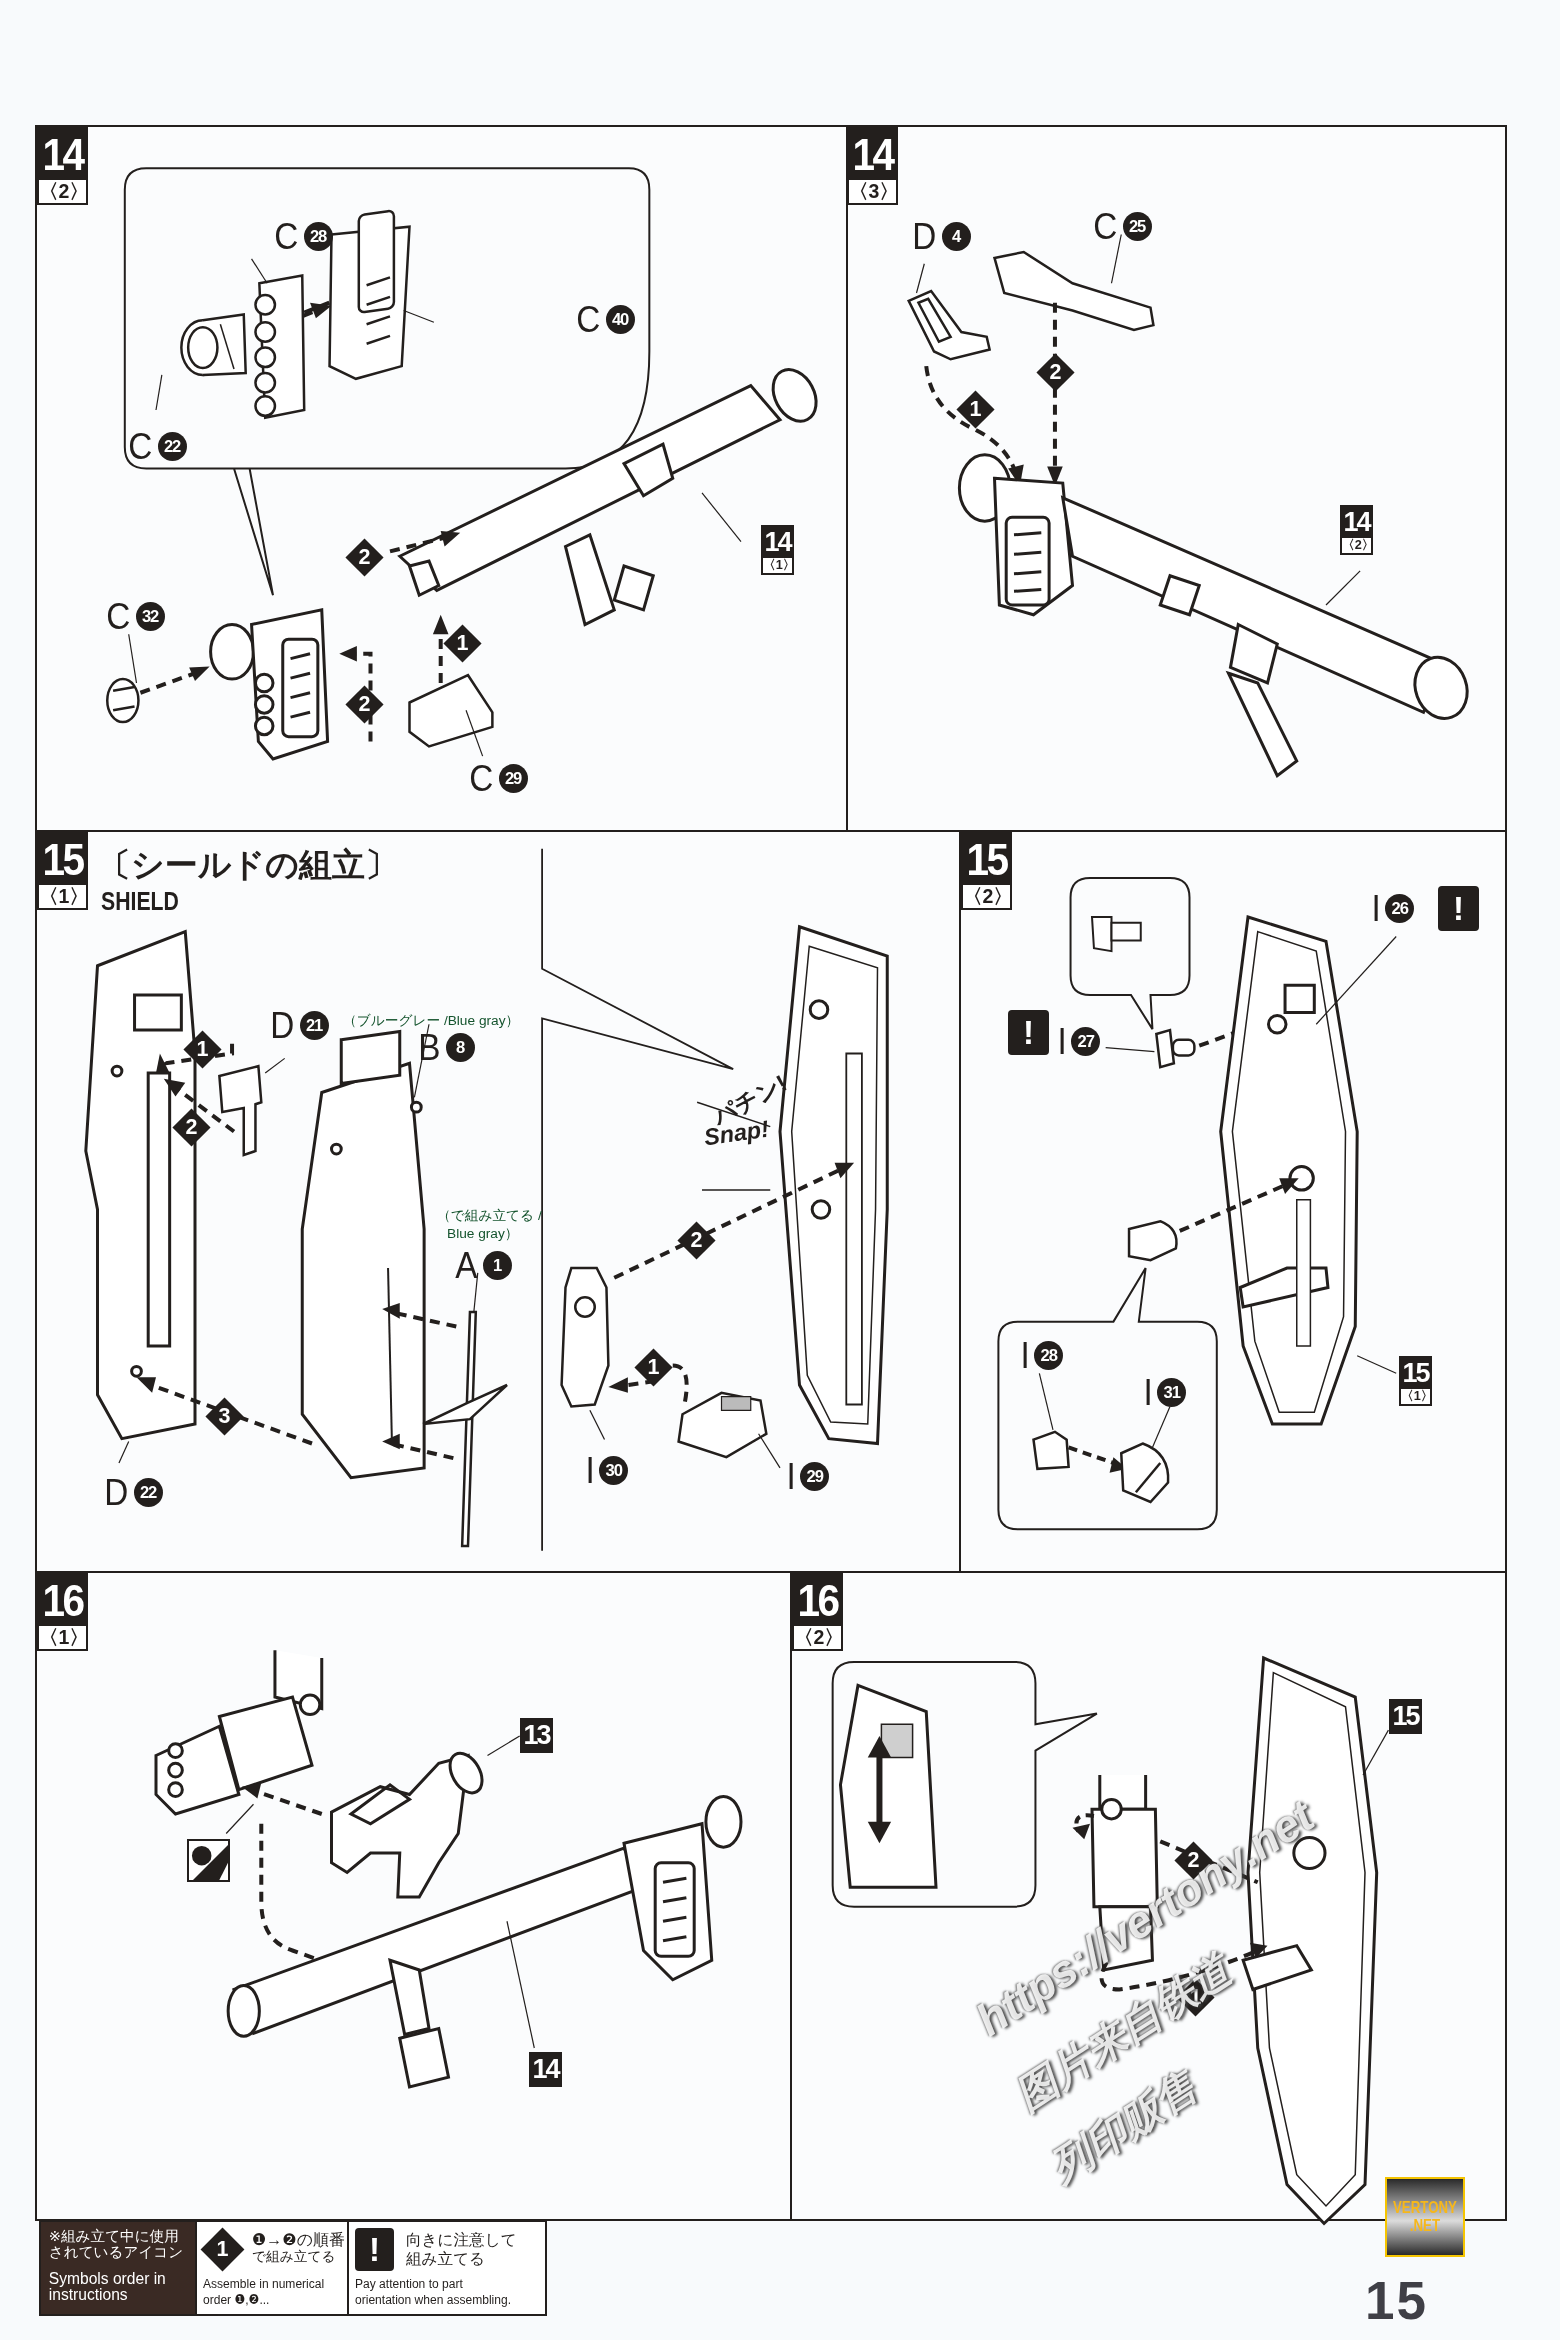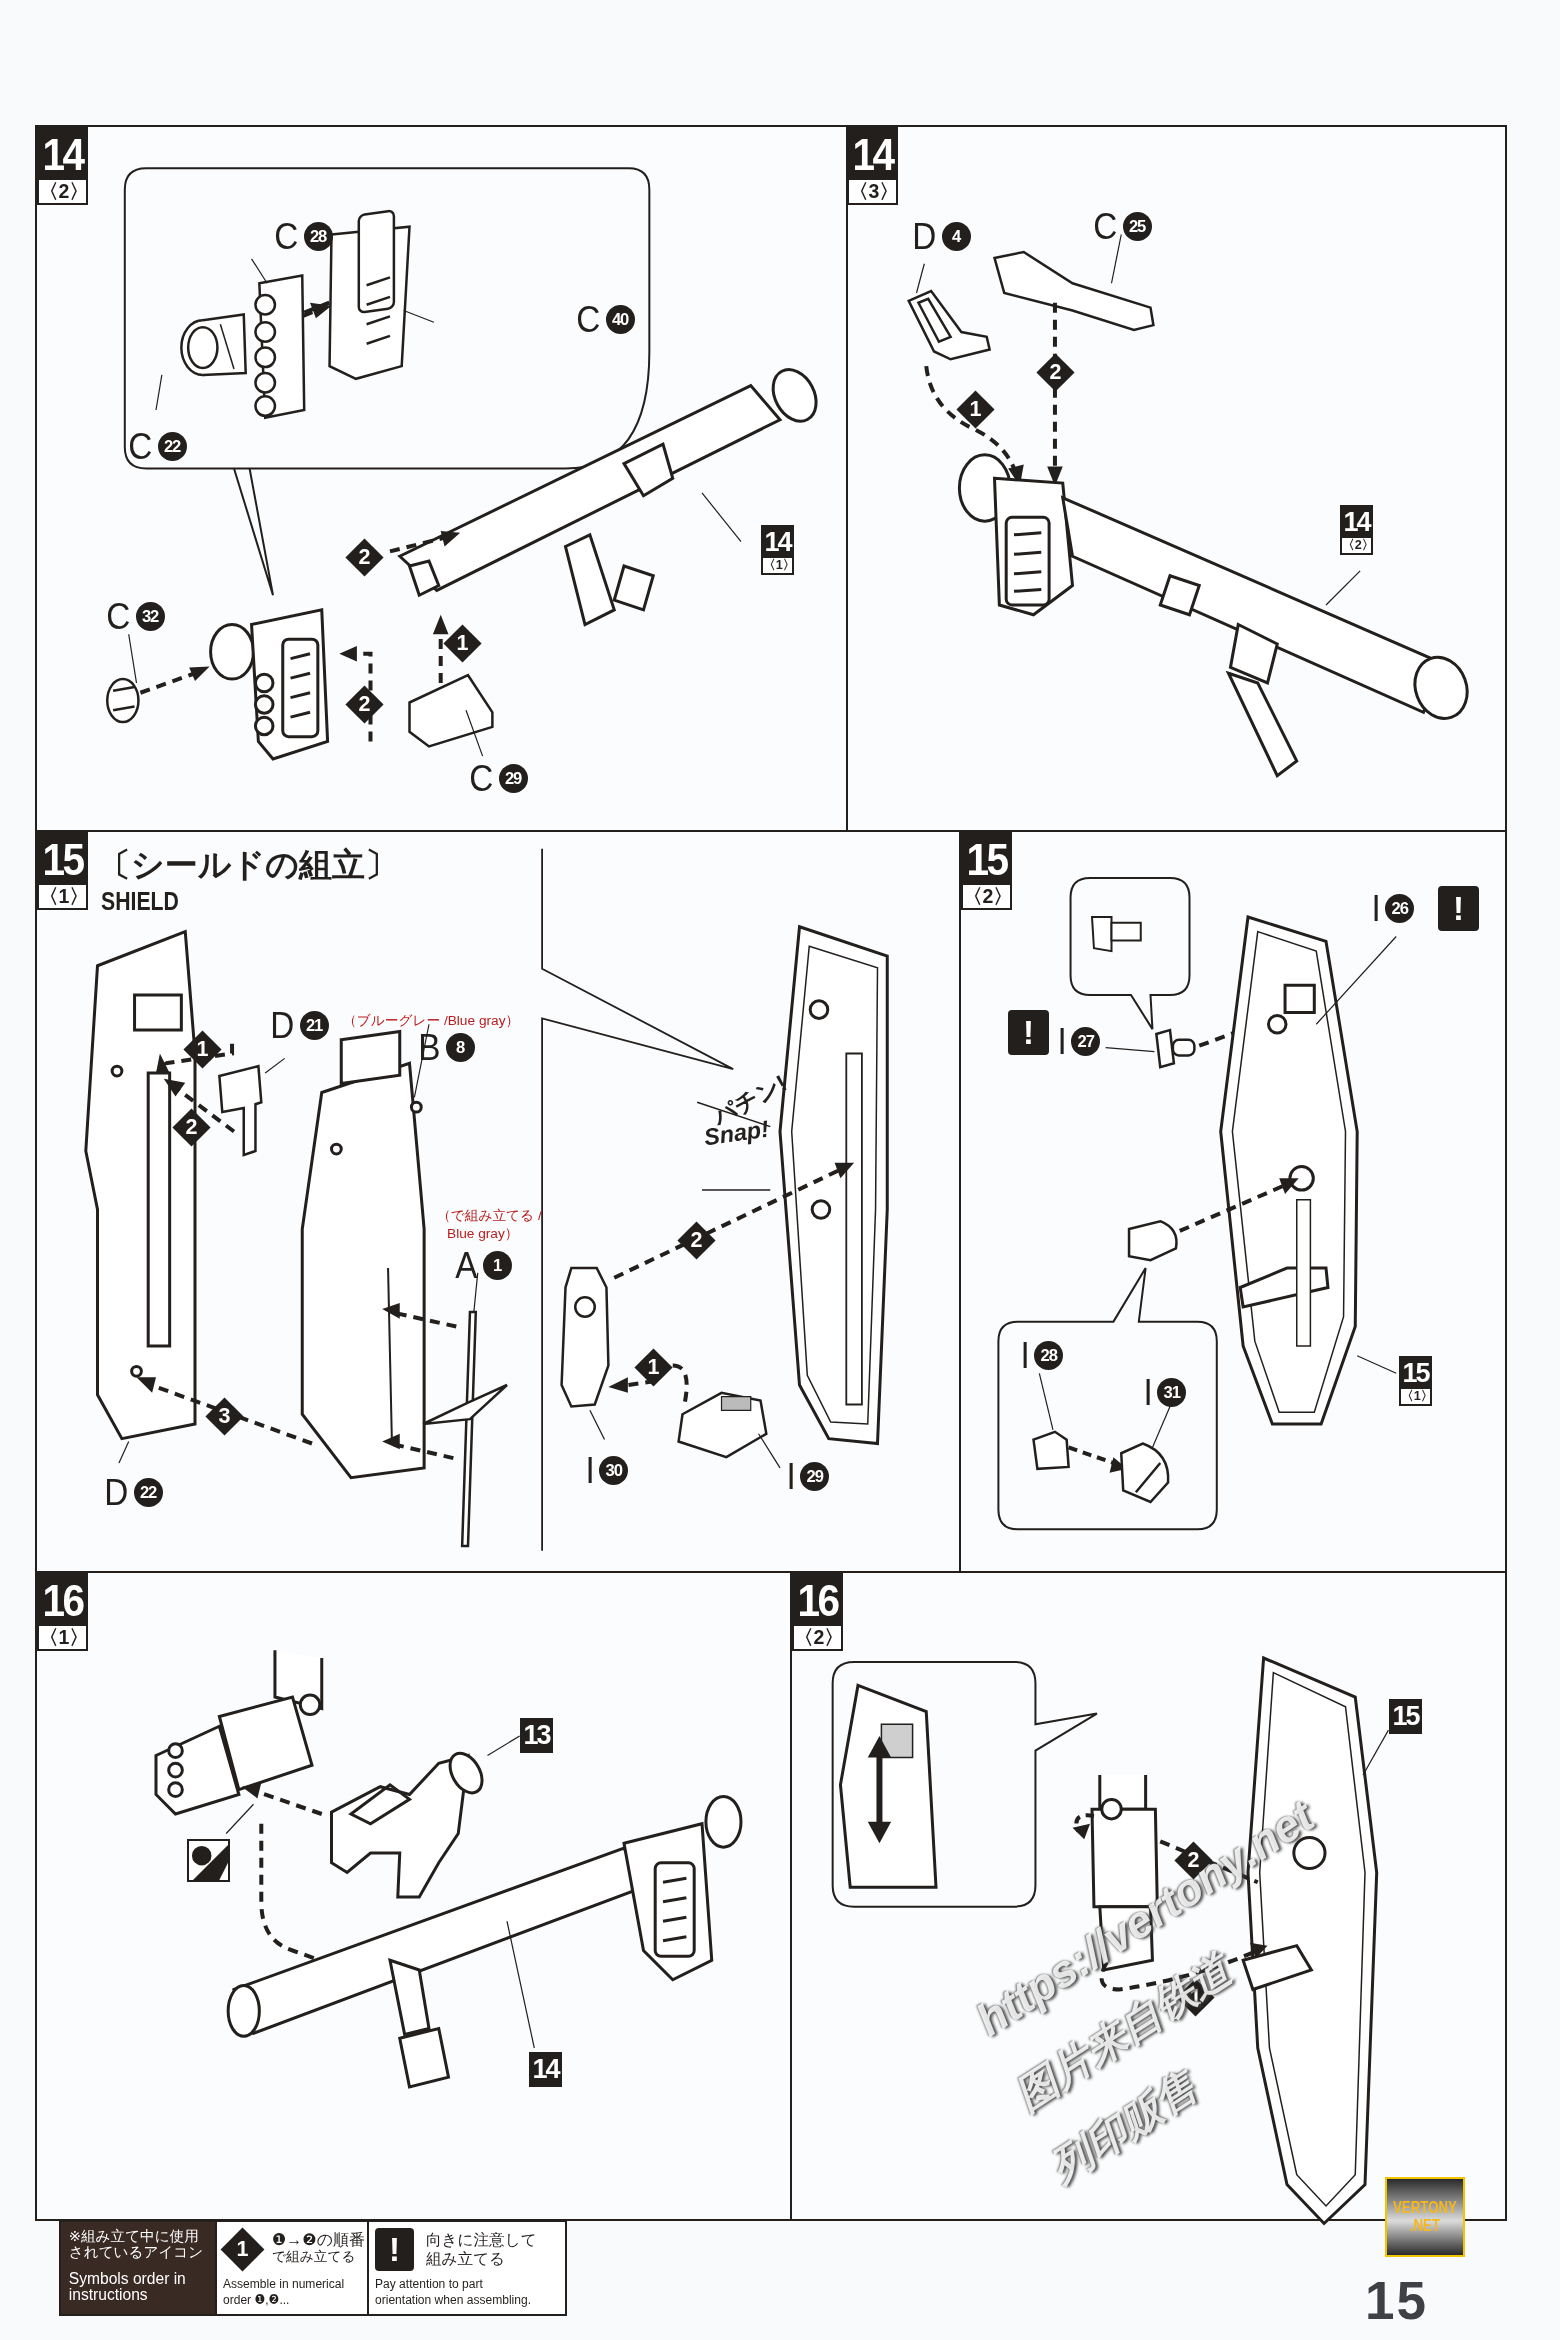--- a/index.html
+++ b/index.html
@@ -9,34 +9,34 @@
   .frame { position: absolute; border: 2.9px solid #231f1d; background: #fbfcfd; }
   .step-badge { position: absolute; display: flex; flex-direction: column; align-items: stretch; background: #231f1d; border: 2px solid #231f1d; width: 51px; }
   .step-badge .num { color: #fff; font-family: "Liberation Sans", sans-serif; font-weight: 700; font-size: 45px; line-height: 51px; text-align: center; letter-spacing: -2.9px; transform: scaleX(0.9); }
   .step-badge .sub { background: #fff; color: #231f1d; font-weight: 700; font-size: 19.5px; line-height: 23.4px; text-align: center; }
   .ref-badge { position: absolute; display: flex; flex-direction: column; align-items: stretch; border: 2px solid #231f1d; width: 33px; background: #231f1d; }
   .ref-badge .num { color: #fff; font-weight: 700; font-size: 27px; line-height: 31px; text-align: center; letter-spacing: -2px; }
   .ref-badge .sub { background: #fff; font-weight: 700; font-size: 12.7px; line-height: 14.6px; text-align: center; color: #231f1d; }
   .part-label { position: absolute; display: flex; align-items: center; gap: 3.9px; font-weight: 400; font-size: 37px; line-height: 39px; color: #231f1d; }
   .part-label .letter { font-family: "Liberation Sans", sans-serif; transform: scaleX(0.9); }
   .part-label .circ { display: inline-flex; align-items: center; justify-content: center; width: 29px; height: 29px; border-radius: 50%; background: #231f1d; color: #fff; font-size: 16.6px; font-weight: 700; letter-spacing: -1px; }
-  .note { position: absolute; font-size: 14.6px; line-height: 17.6px; color: #b91c1c; }
+  .note { position: absolute; font-size: 14.6px; line-height: 17.6px; color: #14532d; }
   .title-jp { position: absolute; font-size: 33px; font-weight: 700; line-height: 39px; color: #231f1d; }
   .title-en { position: absolute; font-size: 25px; font-weight: 700; line-height: 29px; color: #231f1d; transform: scaleX(0.85); transform-origin: left center; }
   .diamond { position: absolute; width: 39px; height: 39px; }
   .diamond .d { position: absolute; left: 5.9px; top: 5.9px; width: 27px; height: 27px; background: #231f1d; transform: rotate(45deg); }
   .diamond .t { position: absolute; left: 0; top: 0; width: 39px; height: 39px; color: #fff; font-weight: 700; font-size: 21.5px; line-height: 39px; text-align: center; }
   .warn-icon { position: absolute; width: 41px; height: 45px; background: #231f1d; border-radius: 3.9px; color: #fff; font-weight: 700; font-size: 33px; line-height: 45px; text-align: center; }
   .select-icon { position: absolute; width: 43px; height: 43px; border: 2px solid #231f1d; background: #fff; overflow: hidden; }
   svg.art { position: absolute; overflow: visible; }
   svg.art * { vector-effect: non-scaling-stroke; }
   .snap { position: absolute; font-weight: 700; color: #231f1d; }
   .watermark { position: absolute; font-size: 45px; font-weight: 700; color: rgba(255,255,255,0.85); text-shadow: 2px 2px 2.9px rgba(60,60,60,0.9), -1px -1px 2px rgba(60,60,60,0.6); transform: rotate(-33deg); transform-origin: left top; white-space: nowrap; font-style: italic; }
   
-  .legend { position: absolute; left: 39px; top: 2220px; height: 96px; display: flex; border: 2px solid #231f1d; background: #fff; margin-left: 20px; }
+  .legend { position: absolute; left: 39px; top: 2220px; height: 96px; display: flex; border: 2px solid #231f1d; background: #fff; }
   .legend .head { width: 154px; background: #3a2a24; color: #fff; padding: 5.9px 7.8px; font-size: 14.6px; line-height: 16.6px; }
   .legend .head .jp { margin-bottom: 9.8px; }
   .legend .head .en { font-size: 15.6px; line-height: 16.6px; }
   .legend .cell { position: relative; border-left: 2px solid #231f1d; padding: 3.9px 5.9px; font-size: 13.7px; line-height: 15.6px; }
   .legend .cell .jp { position: absolute; top: 7.8px; font-size: 15.6px; line-height: 19.5px; }
   .legend .cell .en { position: absolute; bottom: 5.9px; left: 5.9px; font-size: 13.7px; line-height: 16.6px; transform: scaleX(0.88); transform-origin: left bottom; white-space: nowrap; }
   .page-number { position: absolute; left: 1365px; top: 2270px; font-size: 53px; font-weight: 700; color: #3f3f46; letter-spacing: 2px; }
   .logo { position: absolute; left: 1385px; top: 2177px; width: 80px; height: 80px; border: 2.9px solid #f5c400; background: linear-gradient(#2a2a2a, #dcdcdc 55%, #2a2a2a); display: flex; flex-direction: column; align-items: center; justify-content: center; }
   .logo span { color: #f6b71b; font-weight: 700; font-size: 16.6px; line-height: 18.5px; transform: scaleX(0.8); }
 </style>

